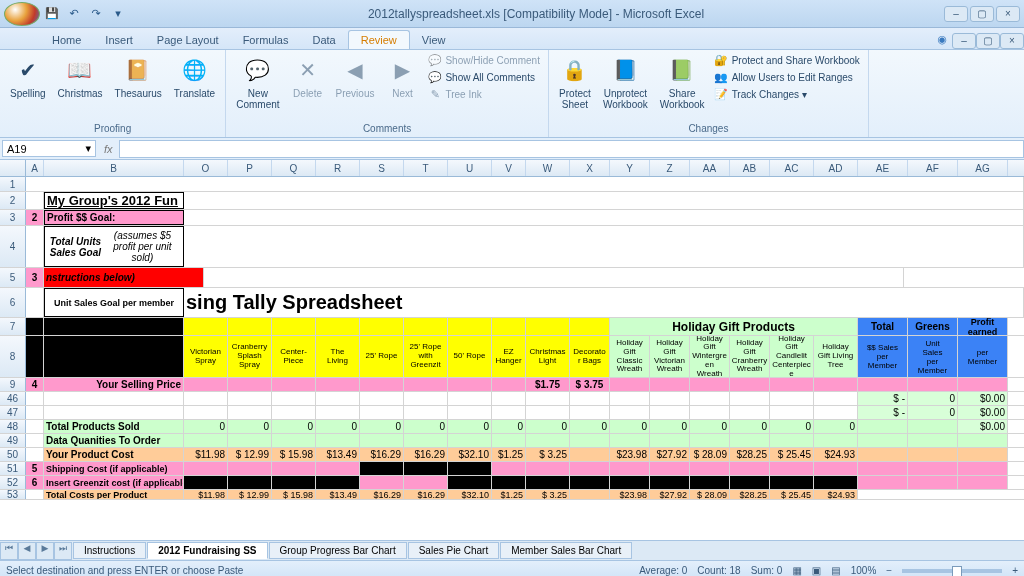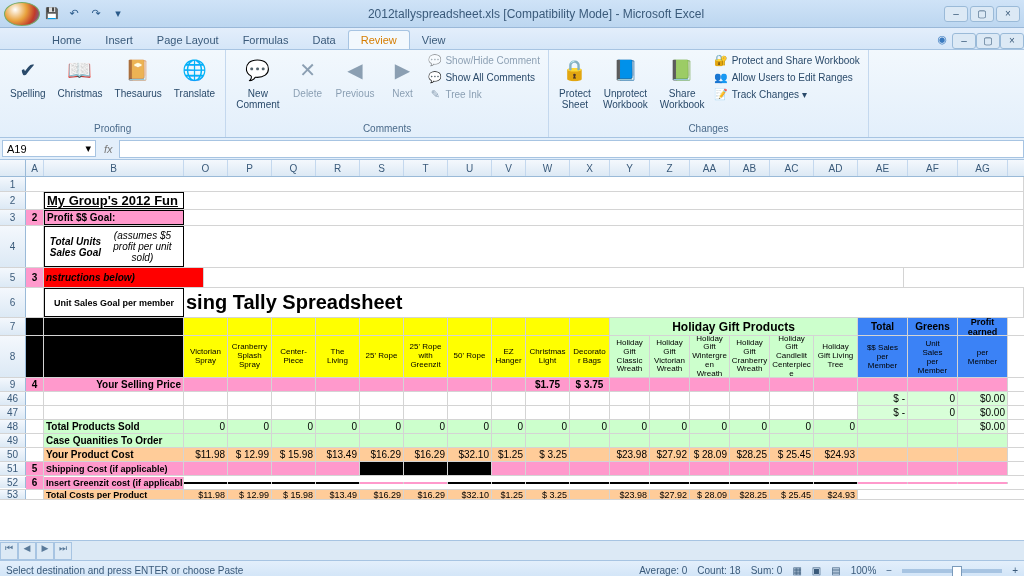--- a/index.html
+++ b/index.html
@@ -437,21 +437,21 @@
         <div class="cell green right" style="width: 40px;">0</div>
         <div class="cell green right" style="width: 44px;">0</div>
         <div class="cell green right" style="width: 44px;">0</div>
         <div class="cell green" style="width: 50px;"></div>
         <div class="cell green" style="width: 50px;"></div>
         <div class="cell ltgreen right" style="width: 50px;">$0.00</div>
       </div>
       <div class="row" style="height: 14px;">
         <div class="rh">49</div>
         <div class="cell " style="width: 18px;"></div>
-        <div class="cell green bold" style="width: 140px;">Case Quanities To Order</div>
+        <div class="cell green bold" style="width: 140px;">Data Quanities To Order</div>
         <div class="cell green" style="width: 44px;"></div>
         <div class="cell green" style="width: 44px;"></div>
         <div class="cell green" style="width: 44px;"></div>
         <div class="cell green" style="width: 44px;"></div>
         <div class="cell green" style="width: 44px;"></div>
         <div class="cell green" style="width: 44px;"></div>
         <div class="cell green" style="width: 44px;"></div>
         <div class="cell green" style="width: 34px;"></div>
         <div class="cell green" style="width: 44px;"></div>
         <div class="cell green" style="width: 40px;"></div>
@@ -506,21 +506,21 @@
         <div class="cell pink" style="width: 40px;"></div>
         <div class="cell pink" style="width: 40px;"></div>
         <div class="cell pink" style="width: 40px;"></div>
         <div class="cell pink" style="width: 40px;"></div>
         <div class="cell pink" style="width: 44px;"></div>
         <div class="cell pink" style="width: 44px;"></div>
         <div class="cell pink" style="width: 50px;"></div>
         <div class="cell pink" style="width: 50px;"></div>
         <div class="cell pink" style="width: 50px;"></div>
       </div>
-      <div class="row" style="height: 14px; align-items: center;">
+      <div class="row" style="height: 14px;">
         <div class="rh">52</div>
         <div class="cell pink center bold" style="width: 18px;">6</div>
         <div class="cell pink bold" style="width: 140px;;font-size:9px">Insert Greenzit cost (if applicable)</div>
         <div class="cell black" style="width: 44px;"></div>
         <div class="cell black" style="width: 44px;"></div>
         <div class="cell black" style="width: 44px;"></div>
         <div class="cell black" style="width: 44px;"></div>
         <div class="cell pink" style="width: 44px;"></div>
         <div class="cell pink" style="width: 44px;"></div>
         <div class="cell black" style="width: 44px;"></div>
@@ -561,20 +561,27 @@
     </div>
 </div>
 
 <div class="sheet-tabs">
   <div class="nav-btns">
     <div class="nav-btn">⏮</div>
     <div class="nav-btn">◀</div>
     <div class="nav-btn">▶</div>
     <div class="nav-btn">⏭</div>
   </div>
+  <div id="stabs" style="display:flex">
+      <div class="stab inactive">Instructions</div>
+      <div class="stab active">2012 Fundraising SS</div>
+      <div class="stab inactive">Group Progress Bar Chart</div>
+      <div class="stab inactive">Sales Pie Chart</div>
+      <div class="stab inactive">Member Sales Bar Chart</div>
+    </div>
 </div>
 
 <div class="statusbar">
   <span>Select destination and press ENTER or choose Paste</span>
   <div class="status-right">
     <span>Average: 0</span>
     <span>Count: 18</span>
     <span>Sum: 0</span>
     <span>▦</span>
     <span>▣</span>

